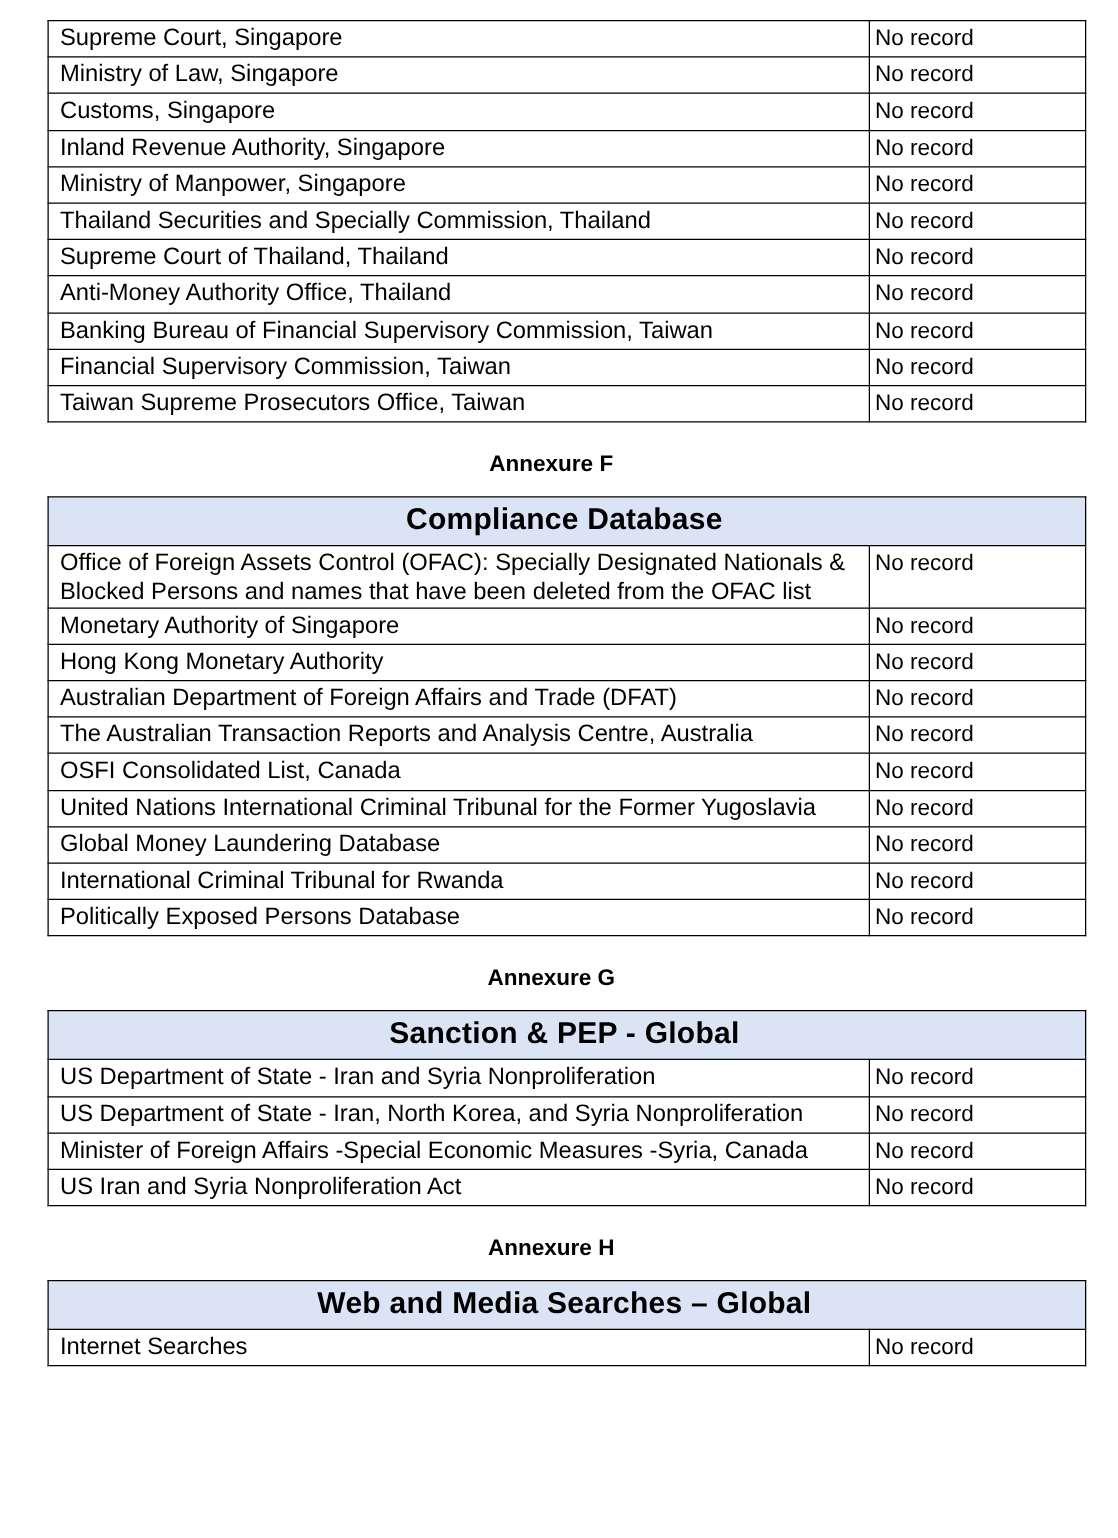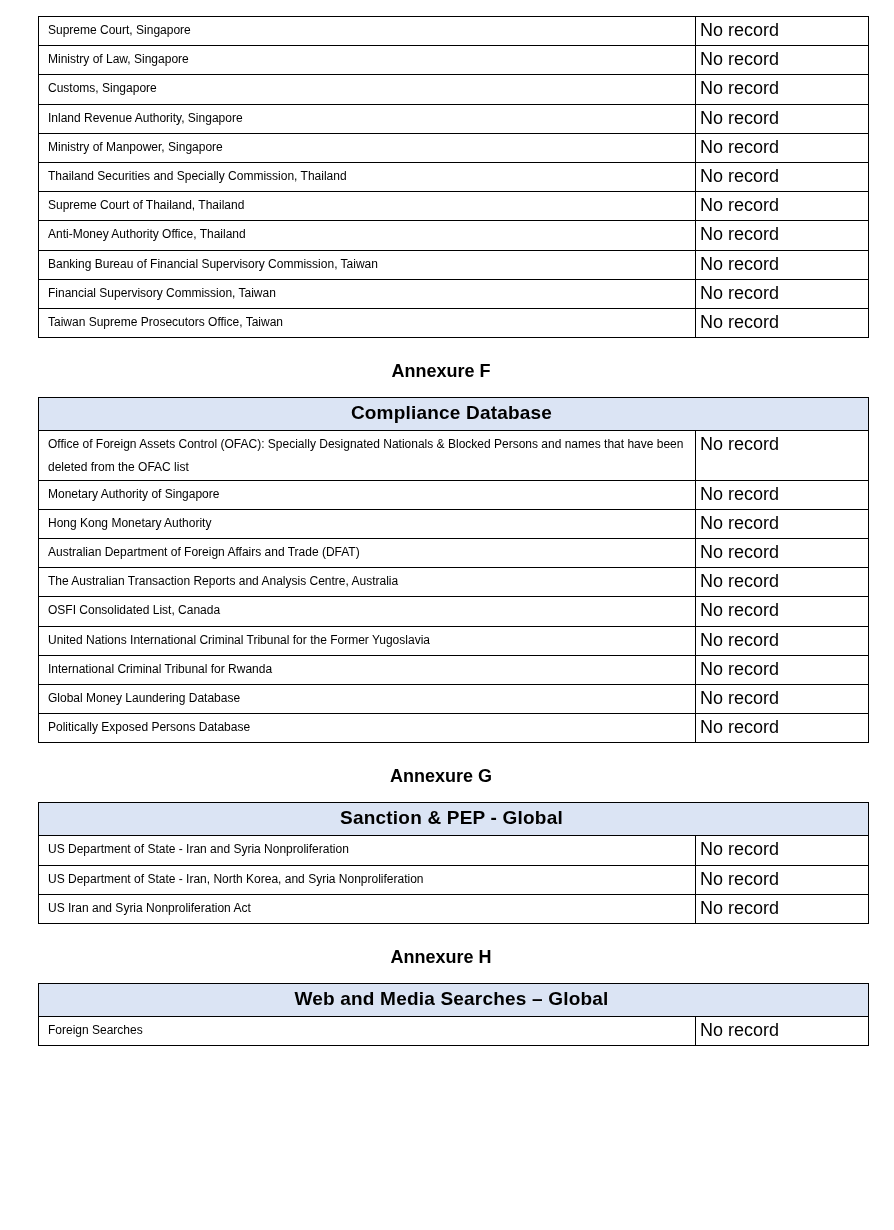--- a/index.html
+++ b/index.html
@@ -27,28 +27,28 @@
   table.report-table col.c-source { width: 657px; }
   table.report-table col.c-result { width: 173px; }
   table.report-table th,
   table.report-table td {
     border: 1.5px solid #000000;
     vertical-align: top;
     box-sizing: border-box;
   }
   th.table-title {
     background: #dbe4f4;
-    font-size: 19px;
+    font-size: 24px;
     font-weight: bold;
     text-align: center;
     padding: 4px 4px 6px 0;
     letter-spacing: 0.2px;
   }
   td.source-cell {
-    font-size: 12px;
+    font-size: 19px;
     line-height: 23.2px;
     padding: 2px 8px 0 9px;
   }
   td.result-cell {
     font-size: 18px;
     line-height: 23.2px;
     padding: 2px 4px 3px 4px;
   }
   .annexure-label {
     box-sizing: border-box;
@@ -152,28 +152,28 @@
         </tr>
         <tr>
           <td class="source-cell">OSFI Consolidated List, Canada</td>
           <td class="result-cell">No record</td>
         </tr>
         <tr>
           <td class="source-cell">United Nations International Criminal Tribunal for the Former Yugoslavia</td>
           <td class="result-cell">No record</td>
         </tr>
         <tr>
+          <td class="source-cell">Global Money Laundering Database</td>
+          <td class="result-cell">No record</td>
+        </tr>
+        <tr>
           <td class="source-cell">International Criminal Tribunal for Rwanda</td>
           <td class="result-cell">No record</td>
         </tr>
         <tr>
-          <td class="source-cell">Global Money Laundering Database</td>
-          <td class="result-cell">No record</td>
-        </tr>
-        <tr>
           <td class="source-cell">Politically Exposed Persons Database</td>
           <td class="result-cell">No record</td>
         </tr>
       </tbody>
     </table>
     <div class="annexure-label">Annexure G</div>
     <table class="report-table table-block">
       <colgroup>
         <col class="c-source">
         <col class="c-result">
@@ -186,36 +186,40 @@
       <tbody>
         <tr>
           <td class="source-cell">US Department of State - Iran and Syria Nonproliferation</td>
           <td class="result-cell">No record</td>
         </tr>
         <tr>
           <td class="source-cell">US Department of State - Iran, North Korea, and Syria Nonproliferation</td>
           <td class="result-cell">No record</td>
         </tr>
         <tr>
+          <td class="source-cell">Minister of Foreign Affairs -Special Economic Measures -Syria, Canada</td>
+          <td class="result-cell">No record</td>
+        </tr>
+        <tr>
           <td class="source-cell">US Iran and Syria Nonproliferation Act</td>
           <td class="result-cell">No record</td>
         </tr>
       </tbody>
     </table>
     <div class="annexure-label">Annexure H</div>
     <table class="report-table table-block">
       <colgroup>
         <col class="c-source">
         <col class="c-result">
       </colgroup>
       <thead>
         <tr>
           <th class="table-title" colspan="2">Web and Media Searches – Global</th>
         </tr>
       </thead>
       <tbody>
         <tr>
-          <td class="source-cell">Foreign Searches</td>
+          <td class="source-cell">Internet Searches</td>
           <td class="result-cell">No record</td>
         </tr>
       </tbody>
     </table>
   </div>
 
 </body></html>

